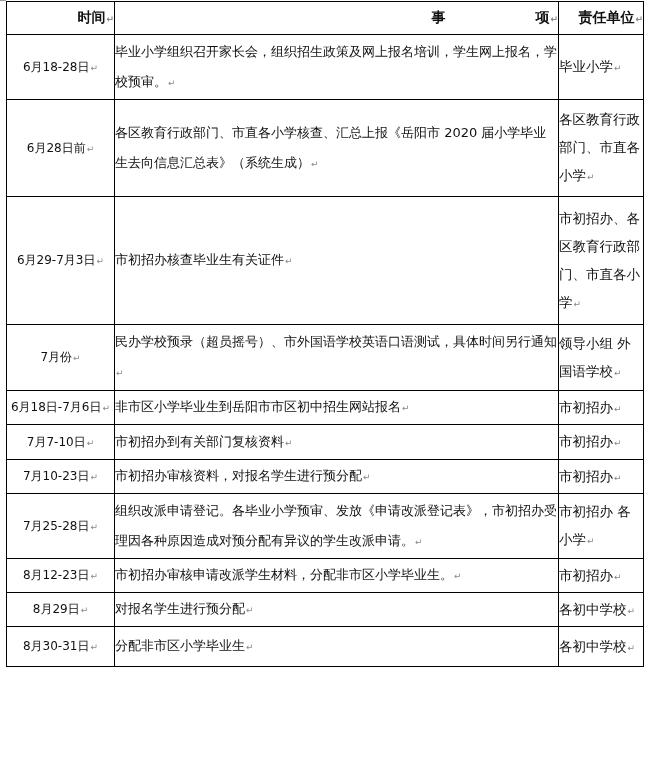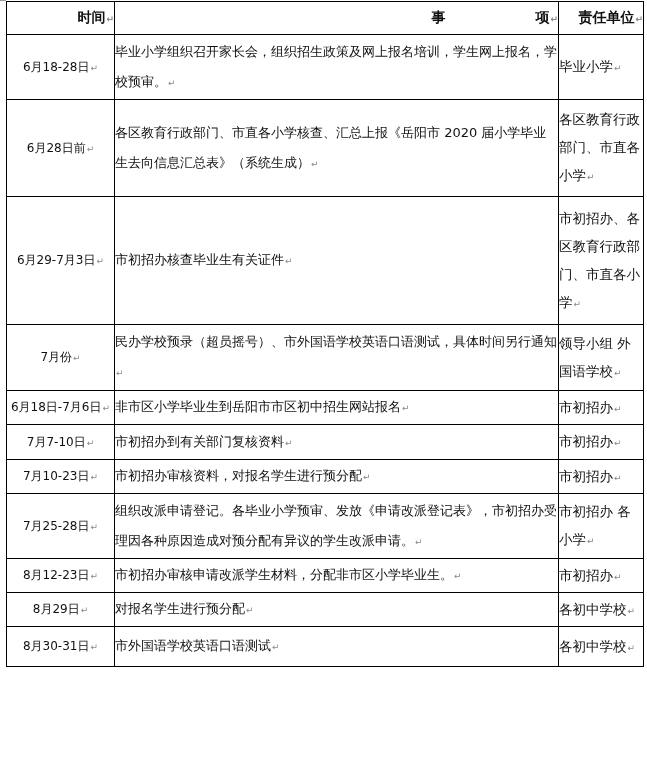--- a/index.html
+++ b/index.html
@@ -93,17 +93,17 @@
 
 
   <tr style="height:34px">
     <td class="time"><span>8月29日</span><span class="pm">↵</span></td>
     <td class="item"><span>对报名学生进行预分配</span><span class="pm">↵</span></td>
     <td class="unit"><span>各初中学校</span><span class="pm">↵</span></td>
   </tr>
 
   <tr style="height:40px">
     <td class="time"><span>8月30-31日</span><span class="pm">↵</span></td>
-    <td class="item"><span>市外国语学校英语口语测试</span><span class="pm">↵</span></td>
+    <td class="item"><span>分配非市区小学毕业生</span><span class="pm">↵</span></td>
     <td class="unit"><span>各初中学校</span><span class="pm">↵</span></td>
   </tr>
 </tbody>
   </table>
 
 </body></html>

